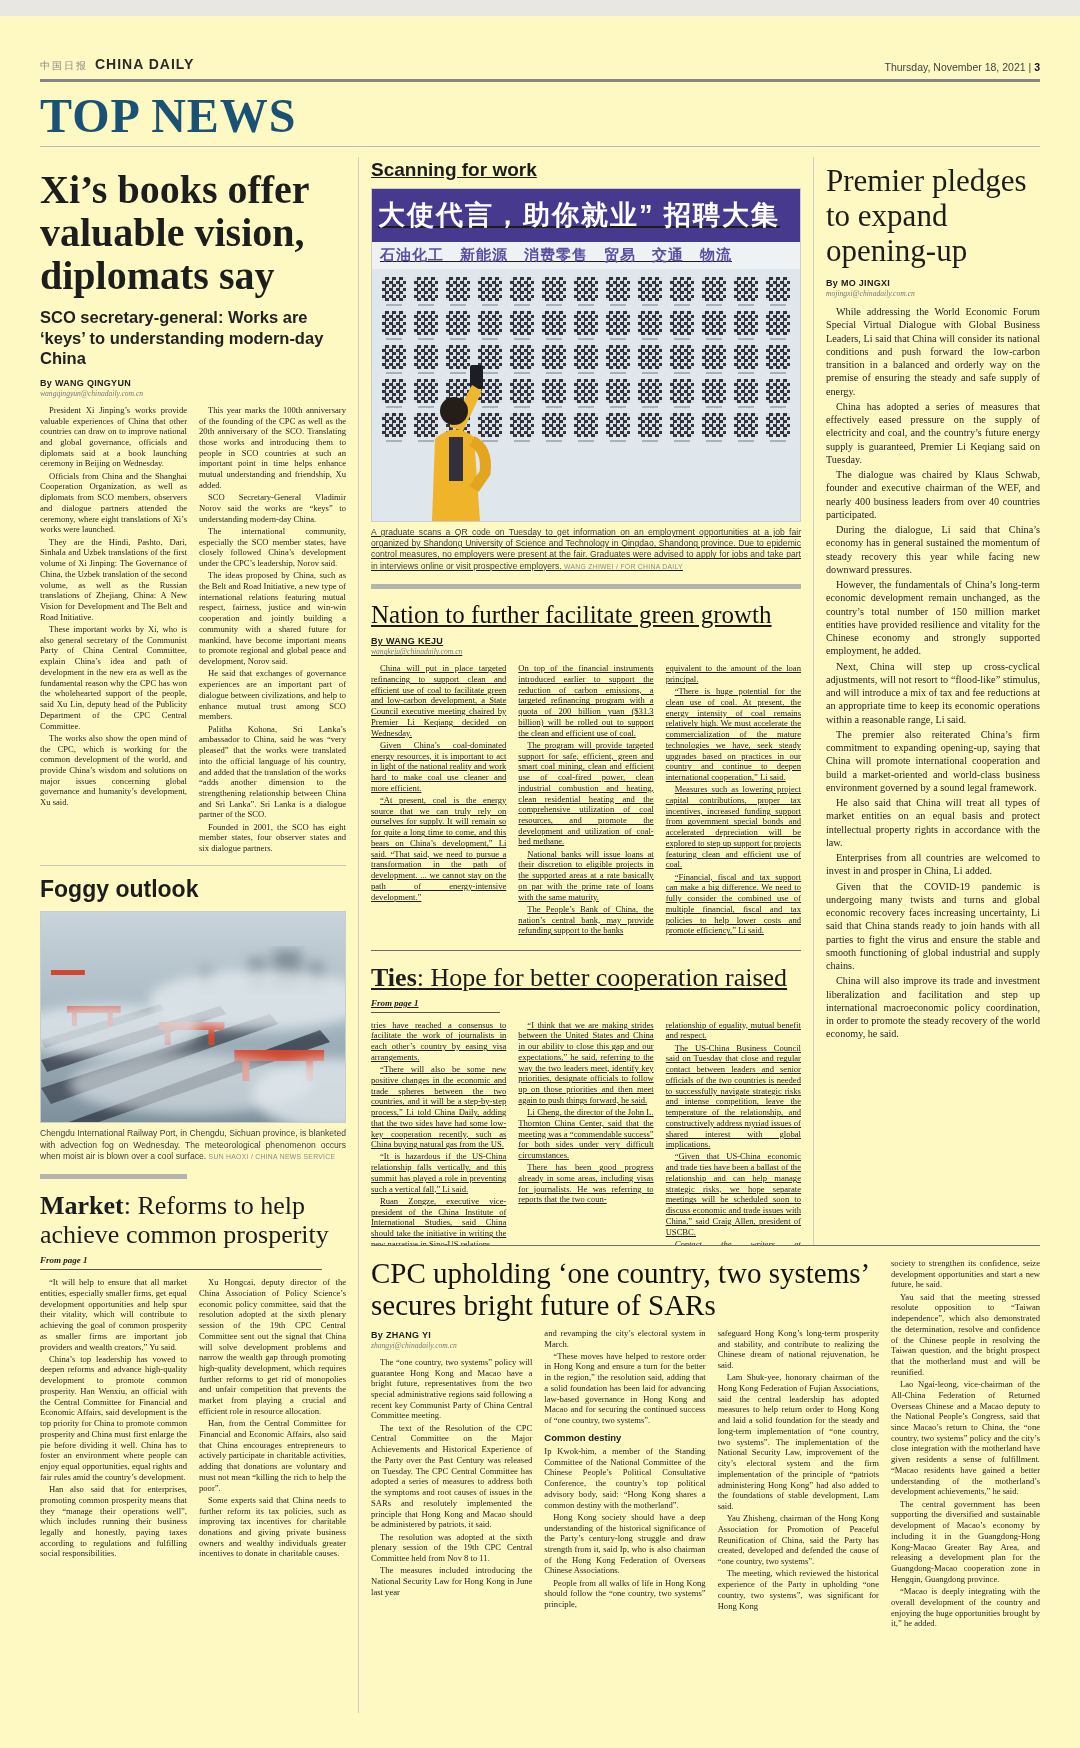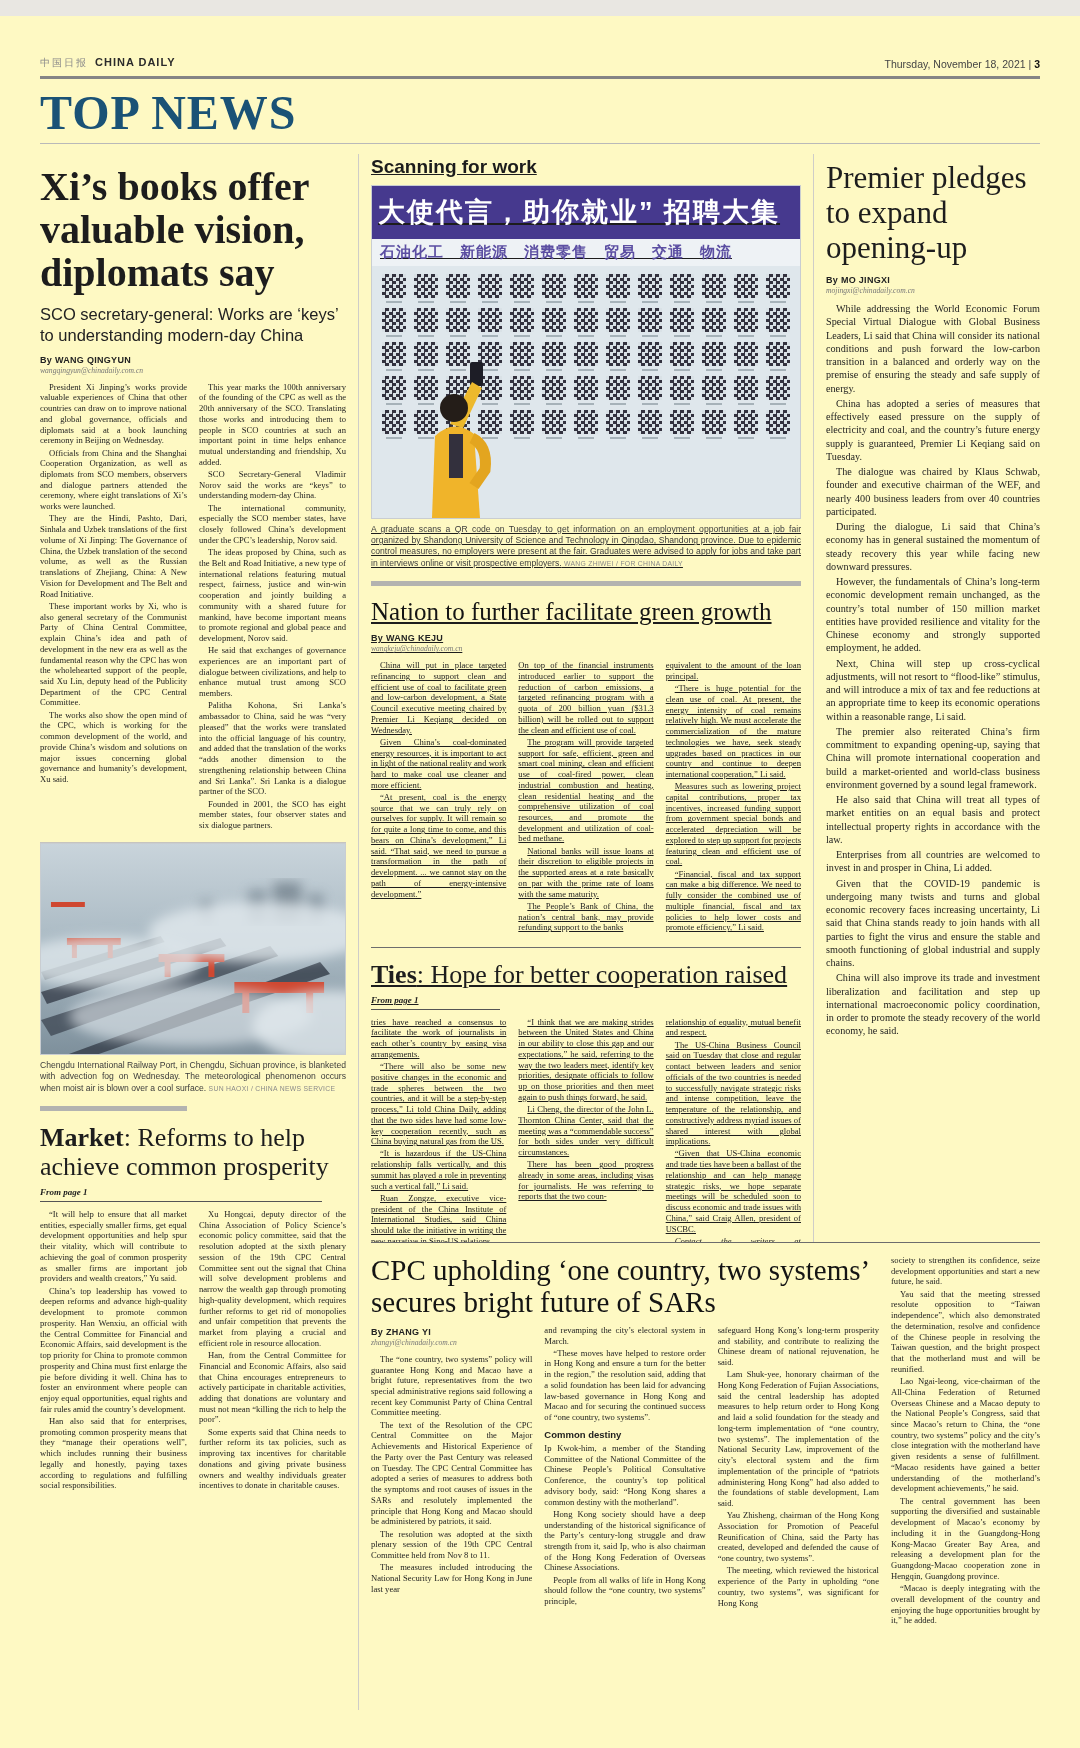--- a/index.html
+++ b/index.html
@@ -6,21 +6,21 @@
   .page {
     position:relative; width:1080px; height:1748px; margin:16px auto;
     background:#fef9c3; box-sizing:border-box; padding:40px 40px 24px;
     font-family:"Liberation Serif", serif; color:#1d1d1d; overflow:hidden;
   }
   
   .mast { display:flex; justify-content:space-between; align-items:flex-end;
           font-family:"Liberation Sans", sans-serif; }
   .mast-left { display:flex; gap:7px; align-items:baseline; }
   .logo-cn { font-size:10px; color:#8a8a8a; letter-spacing:2px; }
-  .logo-en { font-size:11px; font-weight:bold; color:#2b2b2b; letter-spacing:1px; }
+  .logo-en { font-size:14px; font-weight:bold; color:#2b2b2b; letter-spacing:1px; }
   .mast-right { font-size:10.5px; color:#444; }
   .mast-right b { color:#111; }
   .mast-rule { height:3px; background:#858585; margin-top:6px; }
   .section-title { margin:10px 0 6px; font-size:48px; line-height:1;
     font-weight:bold; color:#1a5276; letter-spacing:1px; }
   .title-rule { height:1px; background:#b9b9b9; margin-bottom:10px; }
 
   
   .content { display:flex; gap:12px; height:1556px; overflow:hidden; }
   .vrule { width:1px; background:#cfcdc8; flex:0 0 1px; }
@@ -46,21 +46,21 @@
   .subhead-small { font-family:"Liberation Sans", sans-serif; font-weight:bold;
     font-size:9.5px; margin:6px 0 3px; }
   .contact-note { font-size:8.4px; font-style:italic; margin-top:6px; }
   .caption { font-family:"Liberation Sans", sans-serif; font-size:8.6px;
     line-height:1.3; color:#3c3c3c; text-align:justify; margin-top:5px; }
   .credit { font-size:6.8px; color:#8a8a8a; letter-spacing:.3px; }
 
   
   .hl-xi { font-size:40px; line-height:1.07; font-weight:bold; margin:12px 0 10px; }
   .hl-sub { font-family:"Liberation Sans", sans-serif; font-size:16.5px;
-    line-height:1.22; color:#222; margin:0 0 10px; font-weight:normal; }
+    line-height:1.22; color:#222; margin:0 0 10px; font-weight:bold; }
   .hl-med { font-size:25px; line-height:1.1; font-weight:normal; margin:12px 0 6px; color:#141414;}
   .hl-lead { font-size:26px; line-height:1.12; font-weight:normal; margin:12px 0 4px; }
   .hl-lead b { font-weight:bold; }
   .hl-right { font-size:31px; line-height:1.13; font-weight:normal; margin:6px 0 10px; }
   .kicker { font-family:"Liberation Sans", sans-serif; font-weight:bold;
     font-size:19px; margin:2px 0 7px; color:#1c1c1c; }
   .kicker2 { font-family:"Liberation Sans", sans-serif; font-weight:bold;
     font-size:23px; margin:10px 0 8px; color:#1c1c1c; }
 
   .hr-light { border-top:1px solid #c6c4bf; margin:10px 0 0; }
@@ -133,20 +133,21 @@
               <p>He said that exchanges of governance experiences are an important part of dialogue between civilizations, and help to enhance mutual trust among SCO members.</p>
               <p>Palitha Kohona, Sri Lanka’s ambassador to China, said he was “very pleased” that the works were translated into the official language of his country, and added that the translation of the works “adds another dimension to the strengthening relationship between China and Sri Lanka”. Sri Lanka is a dialogue partner of the SCO.</p>
               <p>Founded in 2001, the SCO has eight member states, four observer states and six dialogue partners.</p>
             </div>
         </div>
       </article>
 
       <div class="hr-light"></div>
 
       <section>
+        <h3 class="kicker2">Foggy outlook</h3>
         <svg class="photo-foggy" viewBox="0 0 305 210" preserveAspectRatio="none" role="img">
           <defs>
             <linearGradient id="fogbg" x1="0" y1="0" x2="0" y2="1">
               <stop offset="0" stop-color="#c9d4db"></stop>
               <stop offset="0.5" stop-color="#a8b8c2"></stop>
               <stop offset="1" stop-color="#7e909c"></stop>
             </linearGradient>
             <filter id="blur8">
                 <feGaussianBlur stdDeviation="6"></feGaussianBlur>
               </filter>

